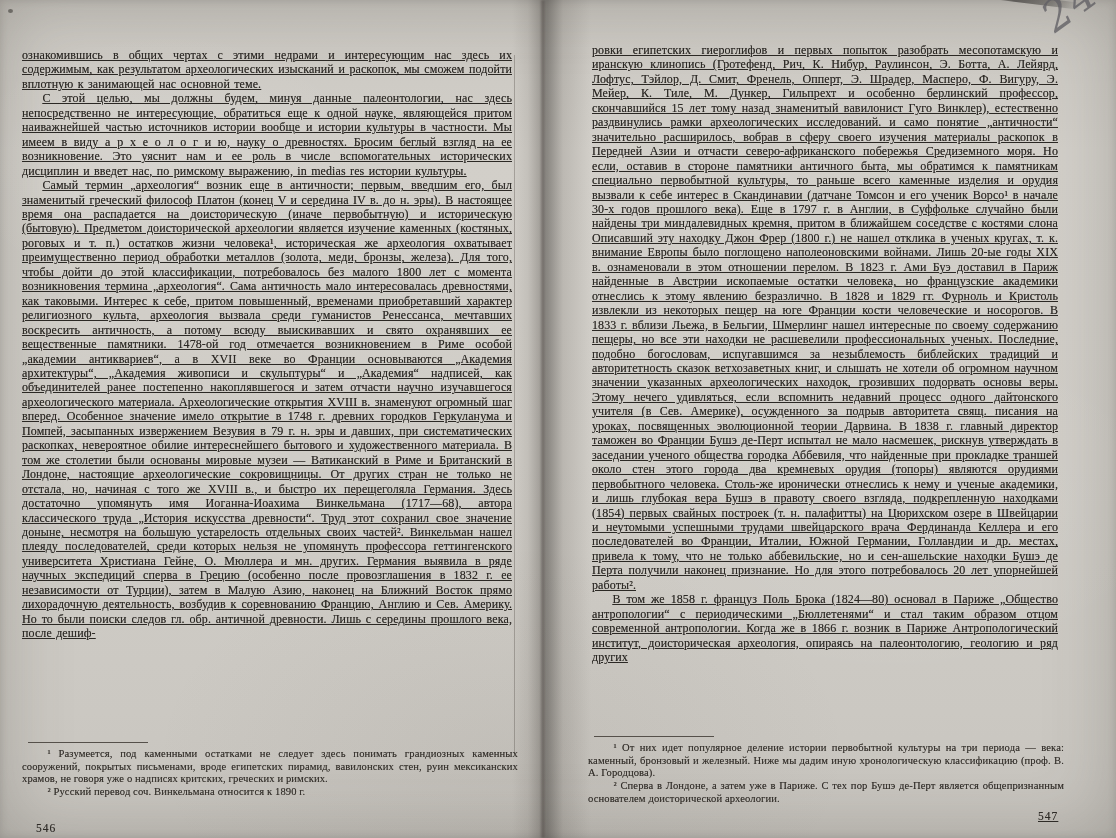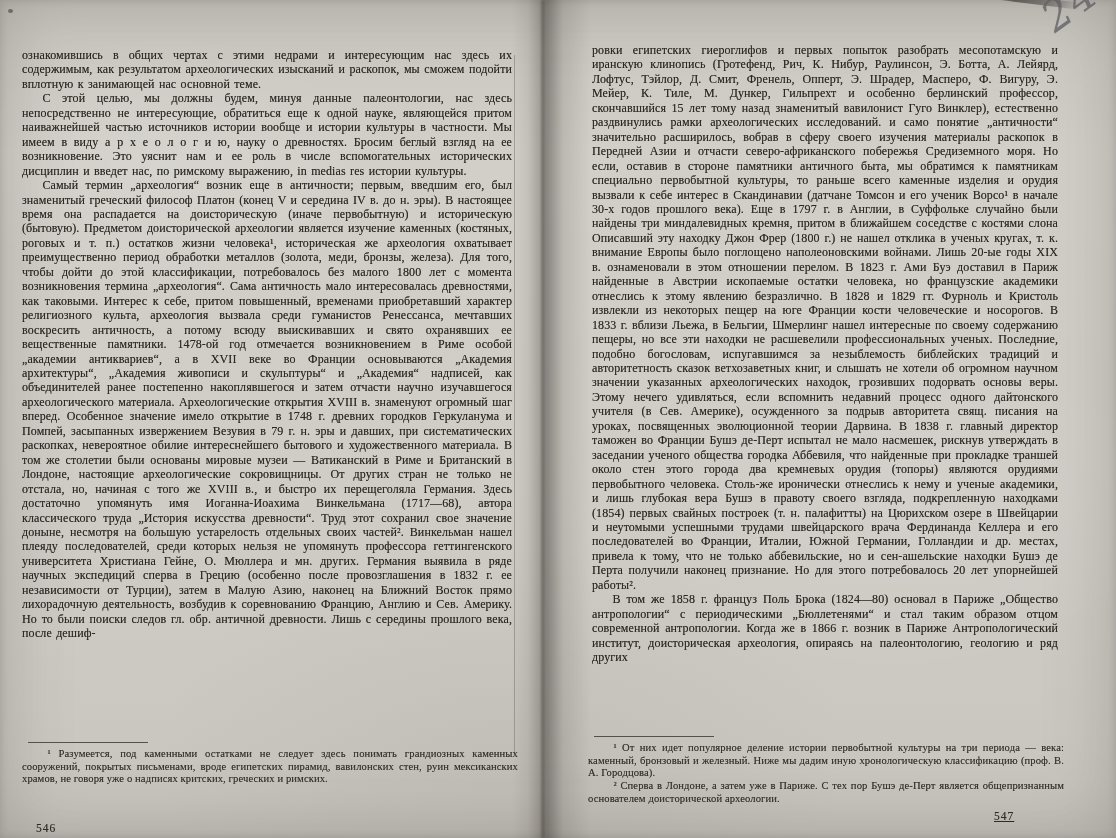--- a/index.html
+++ b/index.html
@@ -25,20 +25,21 @@
   }
   .page-body {
     position: absolute;
     text-align: justify;
     font-size: 12px;
     line-height: 14.45px;
     letter-spacing: 0.1px;
     word-spacing: 1.2px;
     text-shadow: 0 0 0.5px rgba(43,40,36,0.55);
     overflow: hidden;
+    text-decoration: underline;
   }
   .page-body p { margin: 0; }
   .page-body p.indent { text-indent: 1.7em; }
   .body-left  { left: 22px;  top: 48px; width: 490px; height: 690px; }
   .body-right { left: 592px; top: 43px; width: 466px; height: 692px; }
   .footnotes {
     position: absolute;
     font-size: 10.6px;
     line-height: 12.7px;
     letter-spacing: 0.1px;
@@ -55,21 +56,21 @@
   }
   .footnotes p { margin: 0; text-indent: 2.4em; }
   .page-number {
     position: absolute;
     font-size: 11.5px;
     letter-spacing: 1px;
     color: #2e2b27;
     text-shadow: 0 0 0.5px rgba(43,40,36,0.5);
   }
   .pn-left  { left: 36px;  top: 822px; }
-  .pn-right { left: 994px; top: 810px; text-decoration: underline; }
+  .pn-right { left: 1038px; top: 810px; text-decoration: underline; }
   .gutter {
     position: absolute; left: 512px; top: 0; width: 88px; height: 838px;
     background: linear-gradient(90deg,
       rgba(0,0,0,0) 0%,
       rgba(72,66,60,0.10) 18%,
       rgba(58,53,48,0.30) 32%,
       rgba(40,37,33,0.42) 40%,
       rgba(72,66,60,0.16) 58%,
       rgba(0,0,0,0) 90%);
     pointer-events: none;
@@ -116,20 +117,21 @@
 <div class="scan">
 
   <div class="page-body body-left">
     <p>ознакомившись в общих чертах с этими недрами и интересующим нас здесь их содержимым, как результатом археологических изысканий и раскопок, мы сможем подойти вплотную к занимающей нас основной теме.</p>
     <p class="indent">С этой целью, мы должны будем, минуя данные палеонтологии, нас здесь непосредственно не интересующие, обратиться еще к одной науке, являющейся притом наиважнейшей частью источников истории вообще и истории культуры в частности. Мы имеем в виду а р х е о л о г и ю, науку о древностях. Бросим беглый взгляд на ее возникновение. Это уяснит нам и ее роль в числе вспомогательных исторических дисциплин и введет нас, по римскому выражению, in medias res истории культуры.</p>
     <p class="indent">Самый термин „археология“ возник еще в античности; первым, введшим его, был знаменитый греческий философ Платон (конец V и середина IV в. до н. эры). В настоящее время она распадается на доисторическую (иначе первобытную) и историческую (бытовую). Предметом доисторической археологии является изучение каменных (костяных, роговых и т. п.) остатков жизни человека¹, историческая же археология охватывает преимущественно период обработки металлов (золота, меди, бронзы, железа). Для того, чтобы дойти до этой классификации, потребовалось без малого 1800 лет с момента возникновения термина „археология“. Сама античность мало интересовалась древностями, как таковыми. Интерес к себе, притом повышенный, временами приобретавший характер религиозного культа, археология вызвала среди гуманистов Ренессанса, мечтавших воскресить античность, а потому всюду выискивавших и свято охранявших ее вещественные памятники. 1478-ой год отмечается возникновением в Риме особой „академии антиквариев“, а в XVII веке во Франции основываются „Академия архитектуры“, „Академия живописи и скульптуры“ и „Академия“ надписей, как объединителей ранее постепенно накоплявшегося и затем отчасти научно изучавшегося археологического материала. Археологические открытия XVIII в. знаменуют огромный шаг вперед. Особенное значение имело открытие в 1748 г. древних городков Геркуланума и Помпей, засыпанных извержением Везувия в 79 г. н. эры и давших, при систематических раскопках, невероятное обилие интереснейшего бытового и художественного материала. В том же столетии были основаны мировые музеи — Ватиканский в Риме и Британский в Лондоне, настоящие археологические сокровищницы. От других стран не только не отстала, но, начиная с того же XVIII в., и быстро их перещеголяла Германия. Здесь достаточно упомянуть имя Иоганна-Иоахима Винкельмана (1717—68), автора классического труда „История искусства древности“. Труд этот сохранил свое значение доныне, несмотря на большую устарелость отдельных своих частей². Винкельман нашел плеяду последователей, среди которых нельзя не упомянуть профессора геттингенского университета Христиана Гейне, О. Мюллера и мн. других. Германия выявила в ряде научных экспедиций сперва в Грецию (особенно после провозглашения в 1832 г. ее независимости от Турции), затем в Малую Азию, наконец на Ближний Восток прямо лихорадочную деятельность, возбудив к соревнованию Францию, Англию и Сев. Америку. Но то были поиски следов гл. обр. античной древности. Лишь с середины прошлого века, после дешиф-</p>
   </div>
   <div class="footnotes fn-left">
     <div class="fn-rule"></div>
     <p>¹ Разумеется, под каменными остатками не следует здесь понимать грандиозных каменных сооружений, покрытых письменами, вроде египетских пирамид, вавилонских стен, руин мексиканских храмов, не говоря уже о надписях критских, греческих и римских.</p>
+    <p>² Русский перевод соч. Винкельмана относится к 1890 г.</p>
   </div>
   <div class="page-number pn-left">546</div>
 
   <div class="page-body body-right">
     <p>ровки египетских гиероглифов и первых попыток разобрать месопотамскую и иранскую клинопись (Гротефенд, Рич, К. Нибур, Раулинсон, Э. Ботта, А. Лейярд, Лофтус, Тэйлор, Д. Смит, Френель, Опперт, Э. Шрадер, Масперо, Ф. Вигуру, Э. Мейер, К. Тиле, М. Дункер, Гильпрехт и особенно берлинский профессор, скончавшийся 15 лет тому назад знаменитый вавилонист Гуго Винклер), естественно раздвинулись рамки археологических исследований. и само понятие „античности“ значительно расширилось, вобрав в сферу своего изучения материалы раскопок в Передней Азии и отчасти северо-африканского побережья Средиземного моря. Но если, оставив в стороне памятники античного быта, мы обратимся к памятникам специально первобытной культуры, то раньше всего каменные изделия и орудия вызвали к себе интерес в Скандинавии (датчане Томсон и его ученик Ворсо¹ в начале 30-х годов прошлого века). Еще в 1797 г. в Англии, в Суффольке случайно были найдены три миндалевидных кремня, притом в ближайшем соседстве с костями слона Описавший эту находку Джон Фрер (1800 г.) не нашел отклика в ученых кругах, т. к. внимание Европы было поглощено наполеоновскими войнами. Лишь 20-ые годы XIX в. ознаменовали в этом отношении перелом. В 1823 г. Ами Буэ доставил в Париж найденные в Австрии ископаемые остатки человека, но французские академики отнеслись к этому явлению безразлично. В 1828 и 1829 гг. Фурноль и Кристоль извлекли из некоторых пещер на юге Франции кости человеческие и носорогов. В 1833 г. вблизи Льежа, в Бельгии, Шмерлинг нашел интересные по своему содержанию пещеры, но все эти находки не расшевелили профессиональных ученых. Последние, подобно богословам, испугавшимся за незыблемость библейских традиций и авторитетность сказок ветхозаветных книг, и слышать не хотели об огромном научном значении указанных археологических находок, грозивших подорвать основы веры. Этому нечего удивляться, если вспомнить недавний процесс одного дайтонского учителя (в Сев. Америке), осужденного за подрыв авторитета свящ. писания на уроках, посвященных эволюционной теории Дарвина. В 1838 г. главный директор таможен во Франции Бушэ де-Перт испытал не мало насмешек, рискнув утверждать в заседании ученого общества городка Аббевиля, что найденные при прокладке траншей около стен этого города два кремневых орудия (топоры) являются орудиями первобытного человека. Столь-же иронически отнеслись к нему и ученые академики, и лишь глубокая вера Бушэ в правоту своего взгляда, подкрепленную находками (1854) первых свайных построек (т. н. палафитты) на Цюрихском озере в Швейцарии и неутомыми успешными трудами швейцарского врача Фердинанда Келлера и его последователей во Франции, Италии, Южной Германии, Голландии и др. местах, привела к тому, что не только аббевильские, но и сен-ашельские находки Бушэ де Перта получили наконец признание. Но для этого потребовалось 20 лет упорнейшей работы².</p>
     <p class="indent">В том же 1858 г. француз Поль Брока (1824—80) основал в Париже „Общество антропологии“ с периодическими „Бюллетенями“ и стал таким образом отцом современной антропологии. Когда же в 1866 г. возник в Париже Антропологический институт, доисторическая археология, опираясь на палеонтологию, геологию и ряд других</p>
   </div>
   <div class="footnotes fn-right">
     <div class="fn-rule"></div>
     <p>¹ От них идет популярное деление истории первобытной культуры на три периода — века: каменный, бронзовый и железный. Ниже мы дадим иную хронологическую классификацию (проф. В. А. Городцова).</p>

